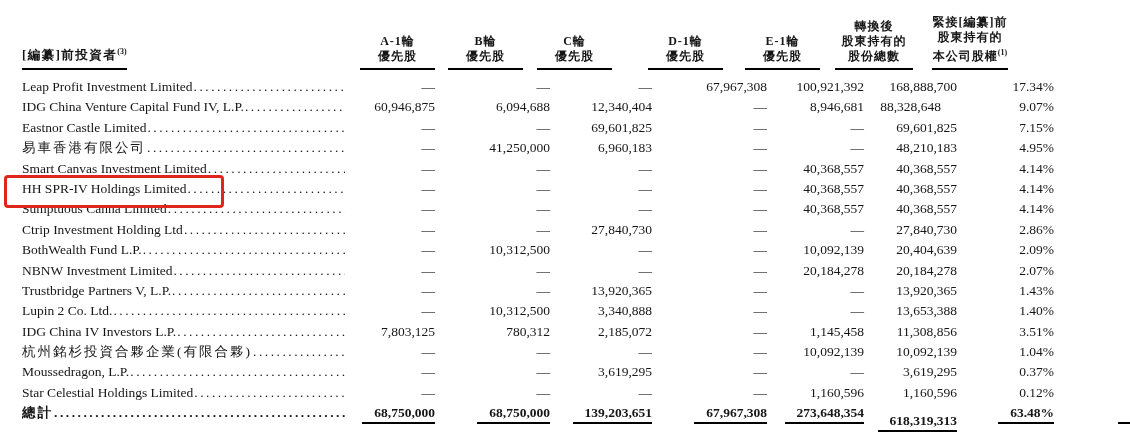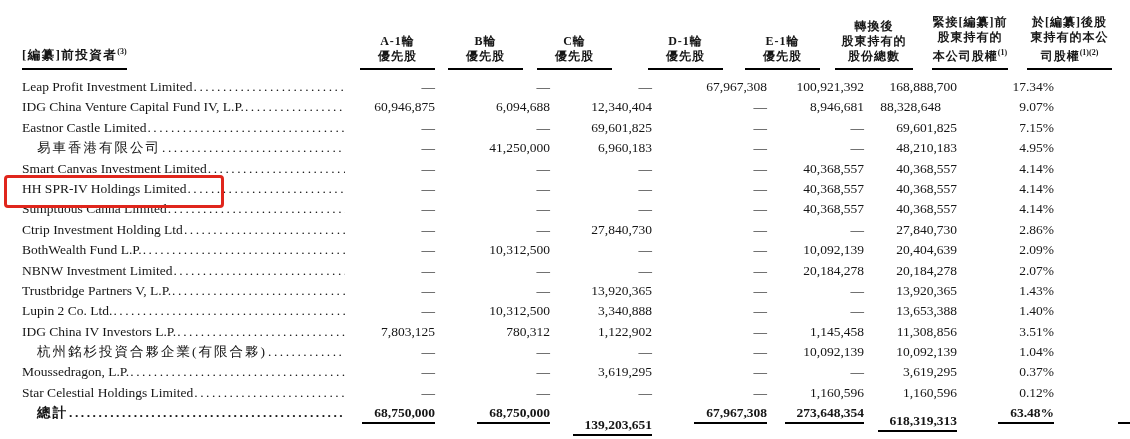--- a/index.html
+++ b/index.html
@@ -24,21 +24,21 @@
   .name-hdr {
     display:inline-block; border-bottom:2px solid #000; padding-bottom:4px;
     font-weight:bold; font-size:12.5px; letter-spacing:1.5px; white-space:nowrap;
   }
 
   
   .rows { margin-top:7px; }
   .row { display:flex; height:20.4px; line-height:20.4px; font-size:13.5px; white-space:nowrap; }
   .nc { flex:none; width:323px; display:flex; overflow:hidden; }
   .nm { white-space:nowrap; }
-  .nm.cjk { letter-spacing:2px;margin-left:15px; }
+  .nm.cjk { letter-spacing:2px; }
   .leader { flex:1; overflow:hidden; white-space:nowrap; letter-spacing:2.5px; padding-left:1px; }
   .leader::after { content:"........................................................................................................"; }
   .v { flex:none; text-align:right; font-variant-numeric:tabular-nums; }
 
   
   .trow { font-weight:bold; }
   .trow .u {
     display:inline-block; border-bottom:2px solid #000;
     padding-bottom:1px; padding-left:12px; line-height:17px;
   }
@@ -60,21 +60,20 @@
         <span class="name-hdr"><span>[編纂]前投資者</span><sup>(3)</sup></span>
       </div>
 
     <div class="hc" style="width: 90px;"><span class="hdr-span" style="min-width: 75px;">A-1輪<br>優先股</span></div>
         <div class="hc" style="width: 88px;"><span class="hdr-span" style="min-width: 75px; font-family: Liberation Serif, serif;">B輪<br>優先股</span></div>
         <div class="hc" style="width: 89px;"><span class="hdr-span" style="min-width: 75px;">C輪<br>優先股</span></div>
         <div class="hc" style="width: 111px;"><span class="hdr-span" style="min-width: 75px;">D-1輪<br>優先股</span></div>
         <div class="hc" style="width: 97px;"><span class="hdr-span" style="min-width: 75px;">E-1輪<br>優先股</span></div>
         <div class="hc" style="width: 93px;"><span class="hdr-span" style="min-width: 78px;">轉換後<br>股東持有的<br>股份總數</span></div>
         <div class="hc" style="width: 95px;"><span class="hdr-span" style="min-width: 76px;">緊接[編纂]前<br>股東持有的<br>本公司股權<sup>(1)</sup></span></div>
-        <div class="hc" style="width: 104px;"><span class="hdr-span" style="min-width: 85px;">於[編纂]後股<br>東持有的本公<br>司股權<sup>(1)(2)</sup></span></div>
       </div>
 
     <div class="rows">
 
     <div class="row">
           <div class="nc">
             <span class="nm">Leap Profit Investment Limited</span>
             <span class="leader"></span>
           </div>
           <div class="v" style="width: 90px; padding-right: 27px;">—</div>
@@ -240,21 +239,21 @@
           <div class="v" style="width: 95px; padding-right: 8px;">1.40%</div>
           <div class="v" style="width: 104px; padding-right: 0px;">[編纂]</div>
         </div>
         <div class="row">
           <div class="nc">
             <span class="nm">IDG China IV Investors L.P.</span>
             <span class="leader"></span>
           </div>
           <div class="v" style="width: 90px; padding-right: 27px;">7,803,125</div>
           <div class="v" style="width: 88px; padding-right: 13px;">780,312</div>
-          <div class="v" style="width: 89px; padding-right: 4px;">1,122,902</div>
+          <div class="v" style="width: 89px; padding-right: 4px;">2,185,072</div>
           <div class="v" style="width: 111px; padding-right: 0px;">—</div>
           <div class="v" style="width: 97px; padding-right: 0px;">1,145,458</div>
           <div class="v" style="width: 93px; padding-right: 2px;">11,308,856</div>
           <div class="v" style="width: 95px; padding-right: 8px;">3.51%</div>
           <div class="v" style="width: 104px; padding-right: 0px;">[編纂]</div>
         </div>
         <div class="row">
           <div class="nc">
             <span class="nm cjk">杭州銘杉投資合夥企業(有限合夥)</span>
             <span class="leader"></span>
@@ -296,21 +295,21 @@
           <div class="v" style="width: 95px; padding-right: 8px;">0.12%</div>
           <div class="v" style="width: 104px; padding-right: 0px;">[編纂]</div>
         </div>
         <div class="row trow">
           <div class="nc">
             <span class="nm cjk">總計</span>
             <span class="leader"></span>
           </div>
           <div class="v" style="width: 90px; padding-right: 27px;"><span class="u">68,750,000</span></div>
           <div class="v" style="width: 88px; padding-right: 13px;"><span class="u">68,750,000</span></div>
-          <div class="v" style="width: 89px; padding-right: 4px; margin-top: 12px;"><span class="u">139,203,651</span></div>
+          <div class="v" style="width: 89px; padding-right: 4px;"><span class="u">139,203,651</span></div>
           <div class="v" style="width: 111px; padding-right: 0px;"><span class="u">67,967,308</span></div>
           <div class="v" style="width: 97px; padding-right: 0px;"><span class="u">273,648,354</span></div>
           <div class="v" style="width: 93px; padding-right: 2px; margin-top: 8px;"><span class="u">618,319,313</span></div>
           <div class="v" style="width: 95px; padding-right: 8px;"><span class="u">63.48%</span></div>
           <div class="v" style="width: 104px; padding-right: 0px;"><span class="u">[編纂]</span></div>
         </div>
       </div>
 
   </div>
   <div class="hl" style="border-color: rgb(224, 38, 28);"></div>

